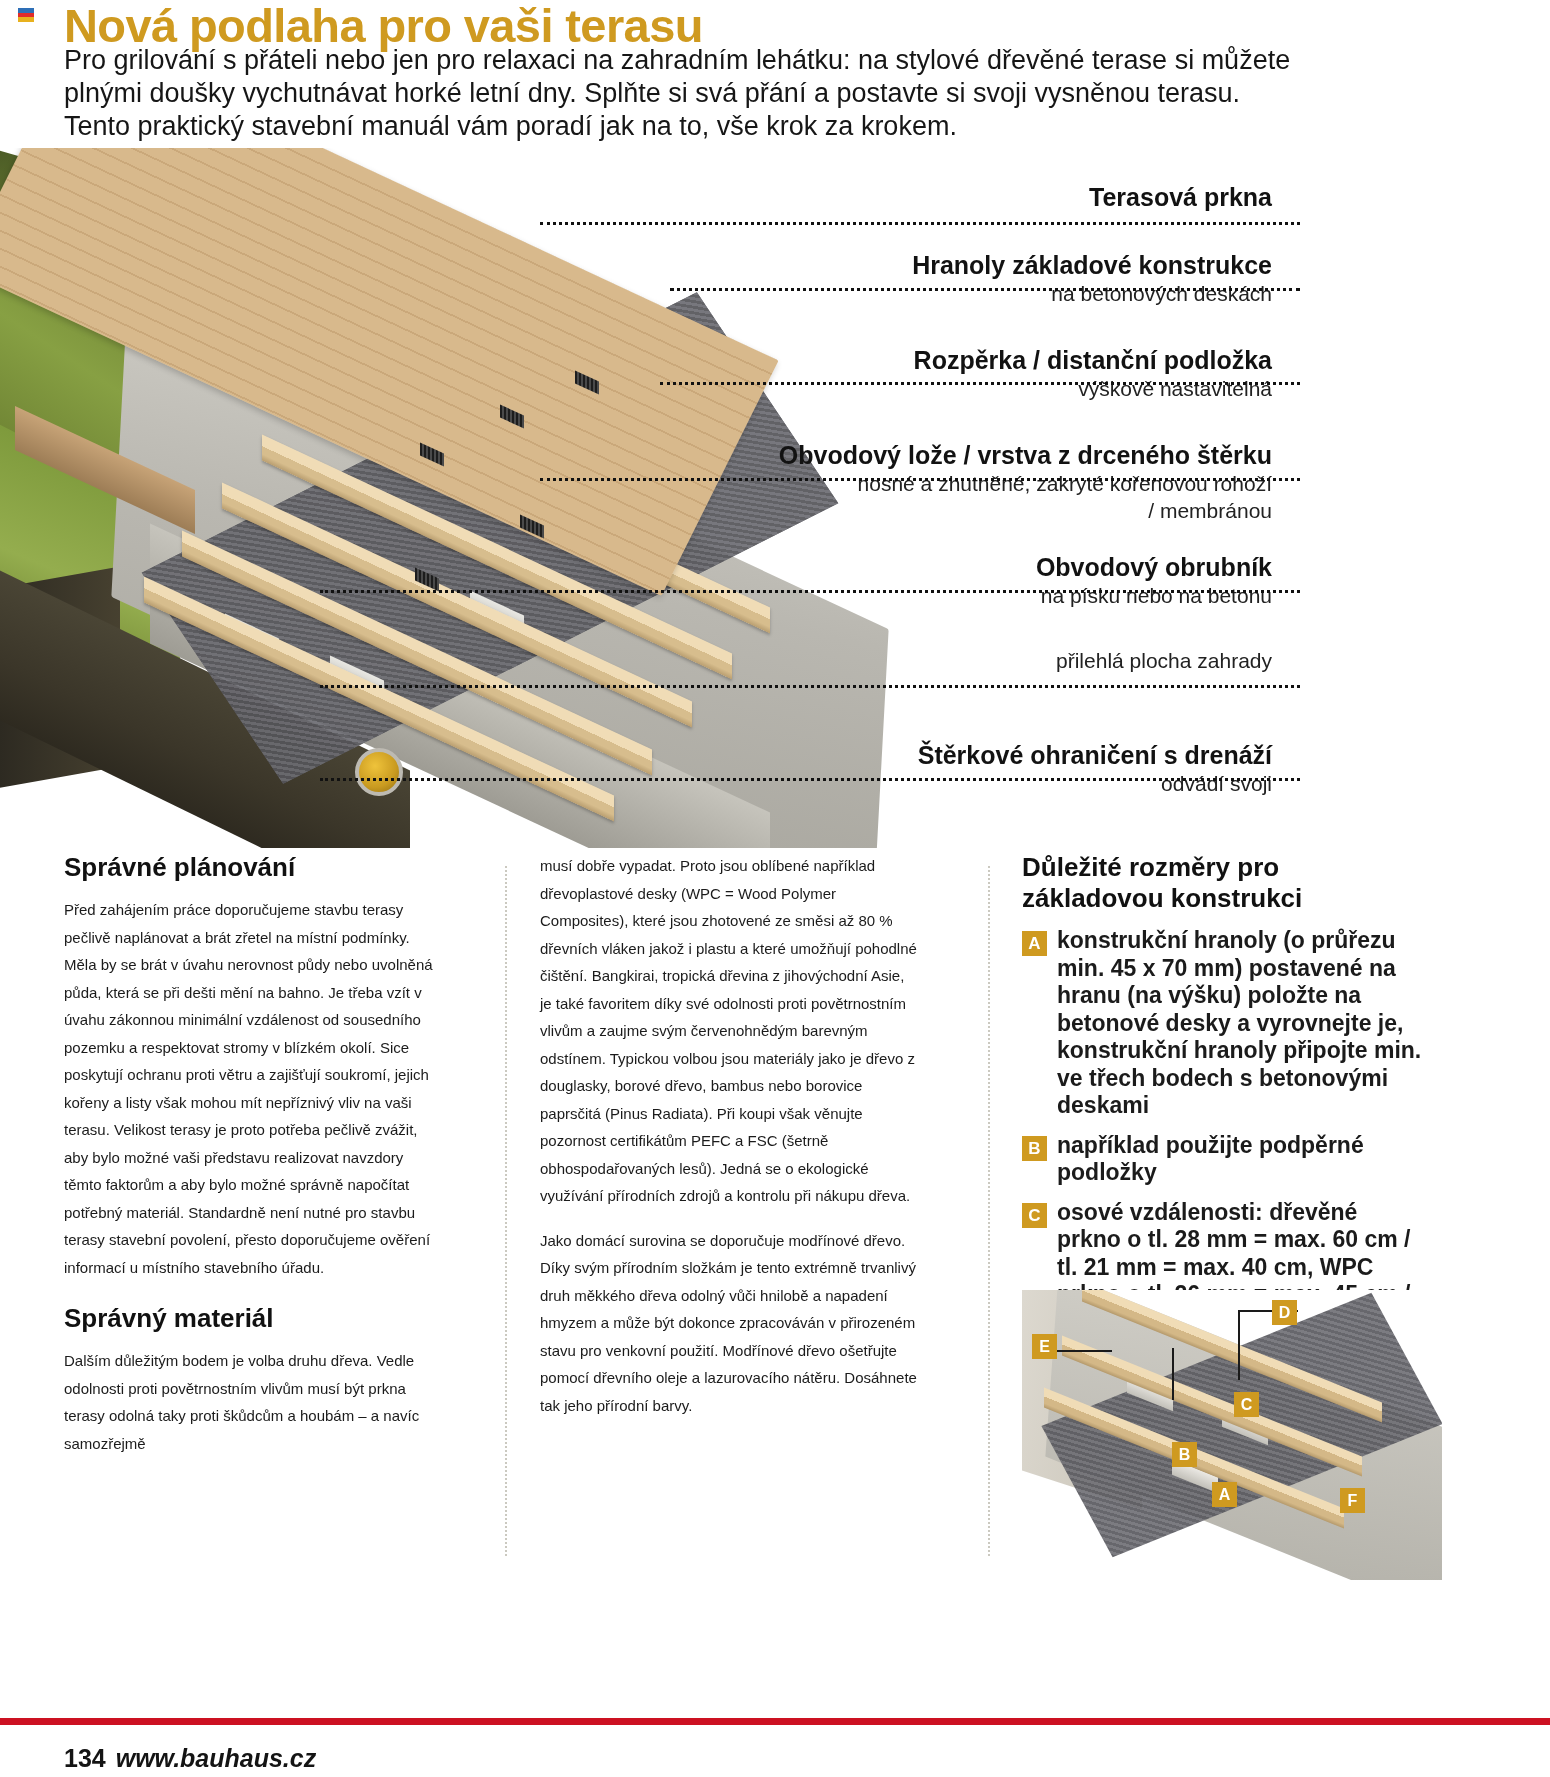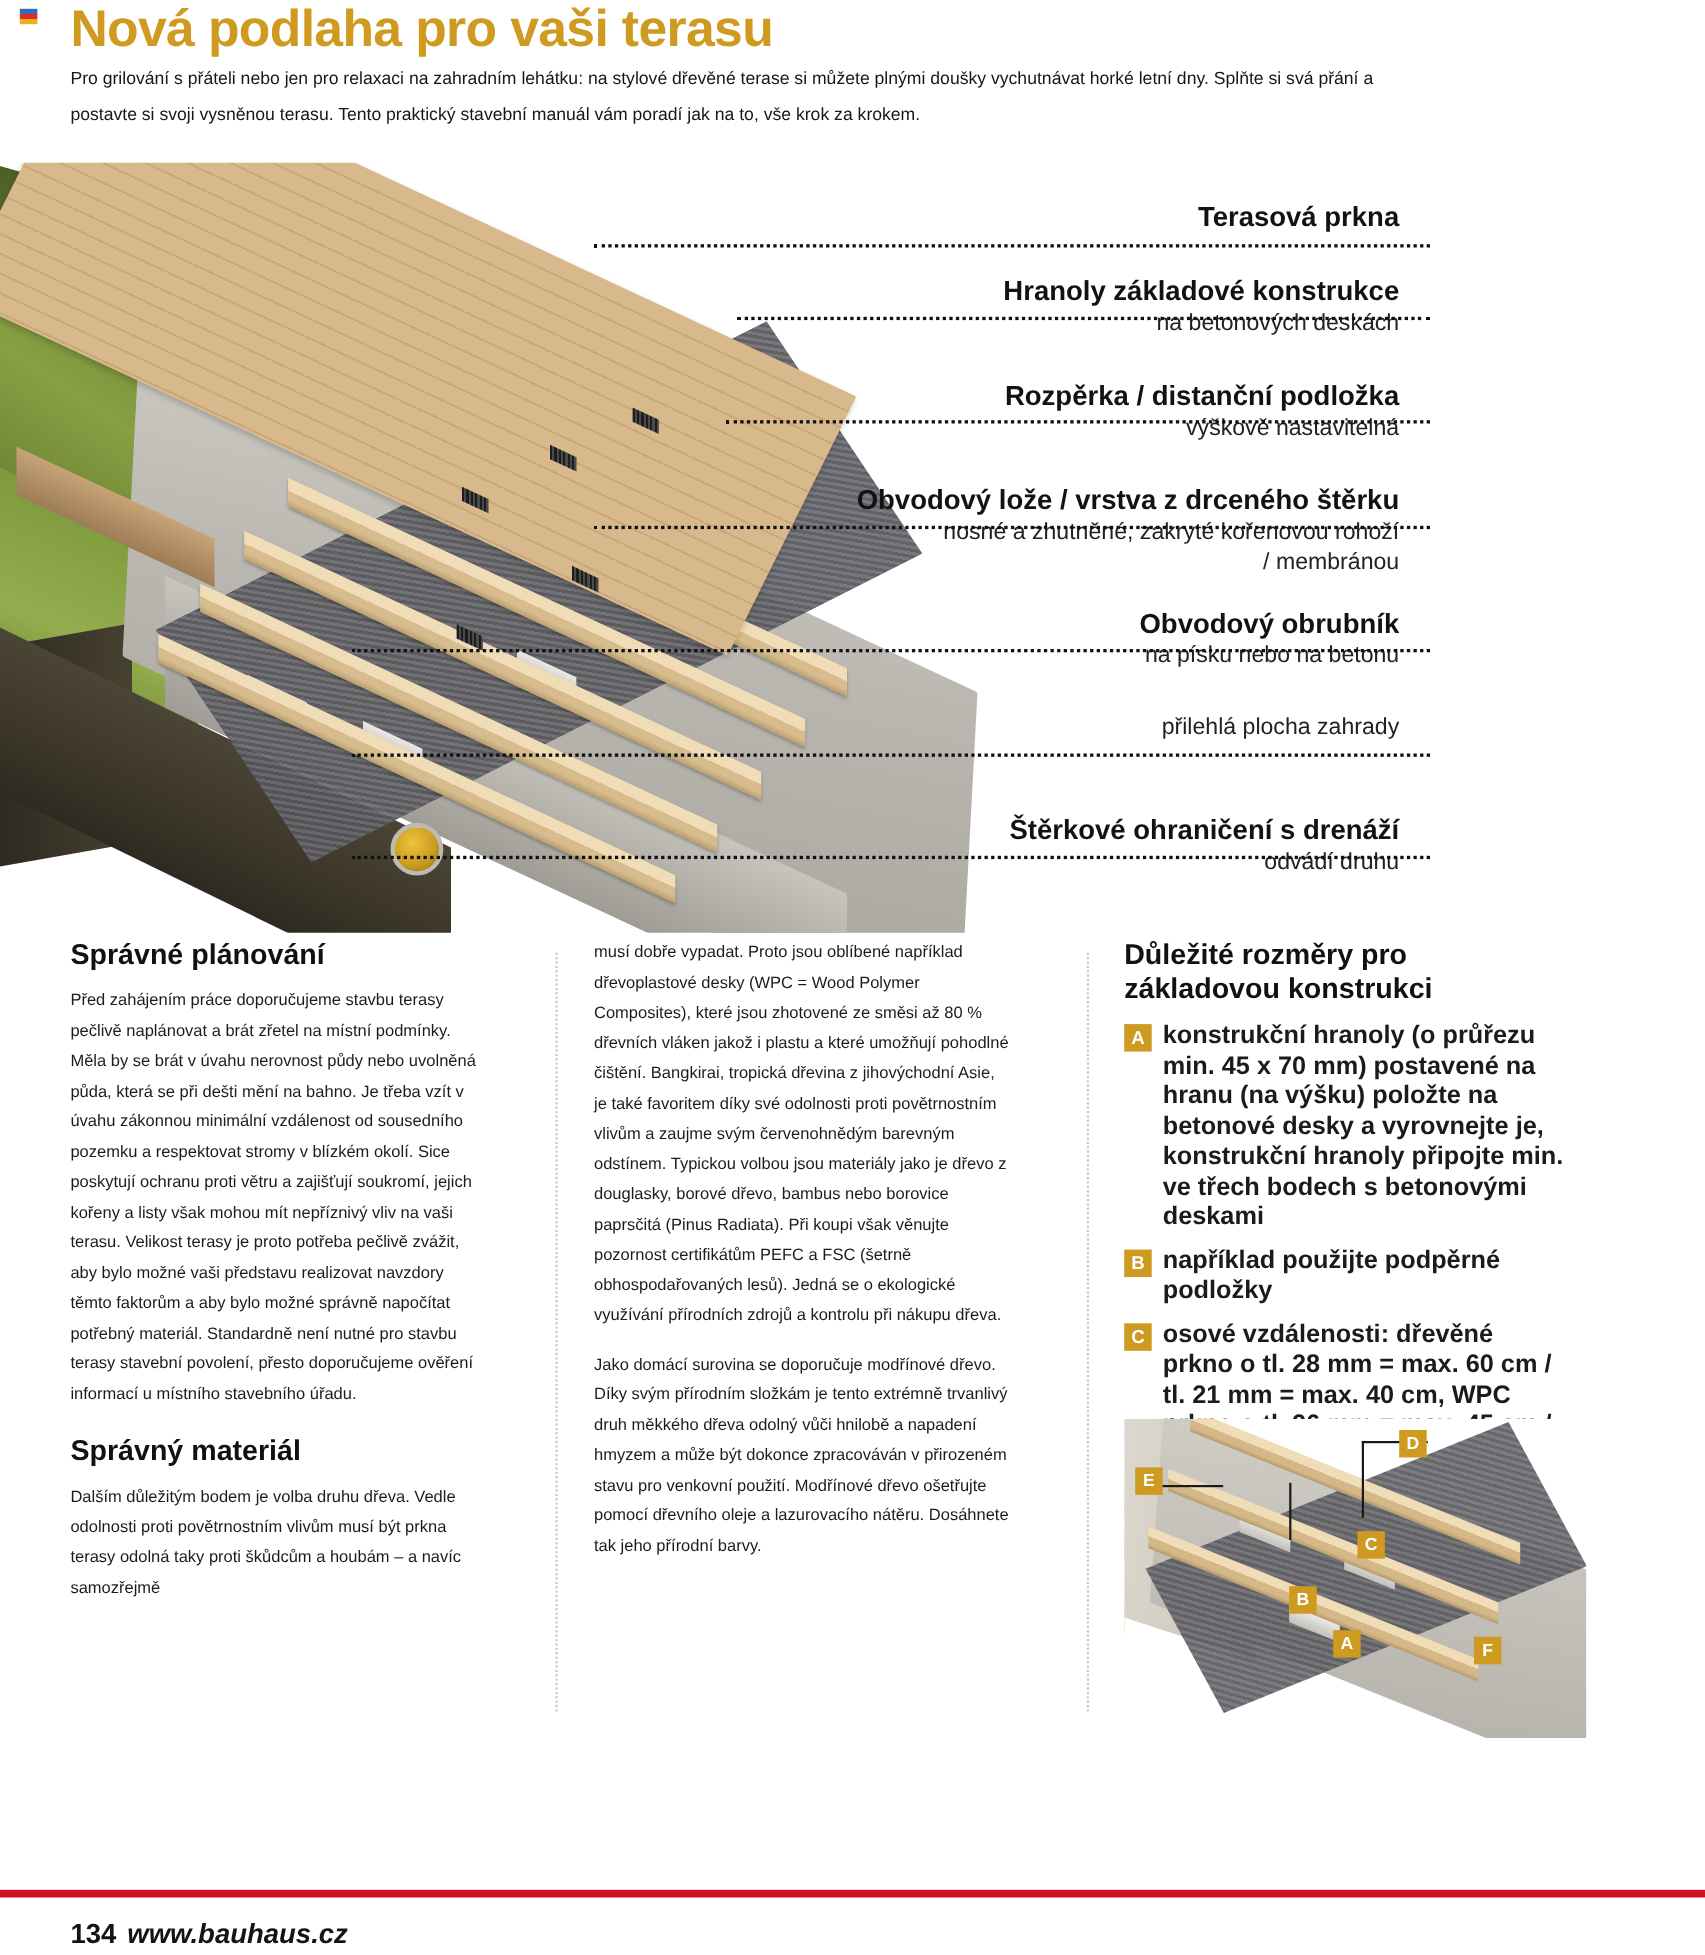--- a/index.html
+++ b/index.html
@@ -18,22 +18,22 @@
     position:absolute;left:18px;top:8px;width:16px;height:14px;
     background:linear-gradient(to bottom,#2e6fb7 0 34%,#e02b2b 34% 67%,#e8b11e 67% 100%);
   }
   .title{
     position:absolute;left:64px;top:-2px;
     font-size:47px;line-height:56px;font-weight:700;
     color:#cf9a20;letter-spacing:-0.6px;
     font-family:"Liberation Sans", sans-serif;
   }
   .intro{
-    position:absolute;left:64px;top:55px;width:1230px;
-    font-size:16px;line-height:33px;color:#161616;
+    position:absolute;left:64px;top:44px;width:1230px;
+    font-size:27px;line-height:33px;color:#161616;
   }
 
   
   .hero{
     position:absolute;left:0;top:148px;width:900px;height:700px;
     overflow:hidden;
   }
   .hero-sky{position:absolute;inset:0;background:#ffffff;}
   .grass-top{
     position:absolute;left:-10px;top:0px;width:330px;height:130px;
@@ -285,21 +285,21 @@
     </div>
     <div class="leader" style="left:-560px;top:430px;width:980px;"></div>
 
     <div class="callout" style="top:487px;">
       <div class="c-sub">přilehlá plocha zahrady</div>
     </div>
     <div class="leader" style="left:-560px;top:525px;width:980px;"></div>
 
     <div class="callout" style="top:580px;">
       <div class="c-title">Štěrkové ohraničení s drenáží</div>
-      <div class="c-sub">odvádí druhu</div>
+      <div class="c-sub">odvádí svoji</div>
     </div>
     <div class="leader" style="left:-560px;top:618px;width:980px;"></div>
   </div>
 
   <div class="vrule vrule1"></div>
   <div class="vrule vrule2"></div>
 
   <div class="cols">
 
     <div class="col col1">

